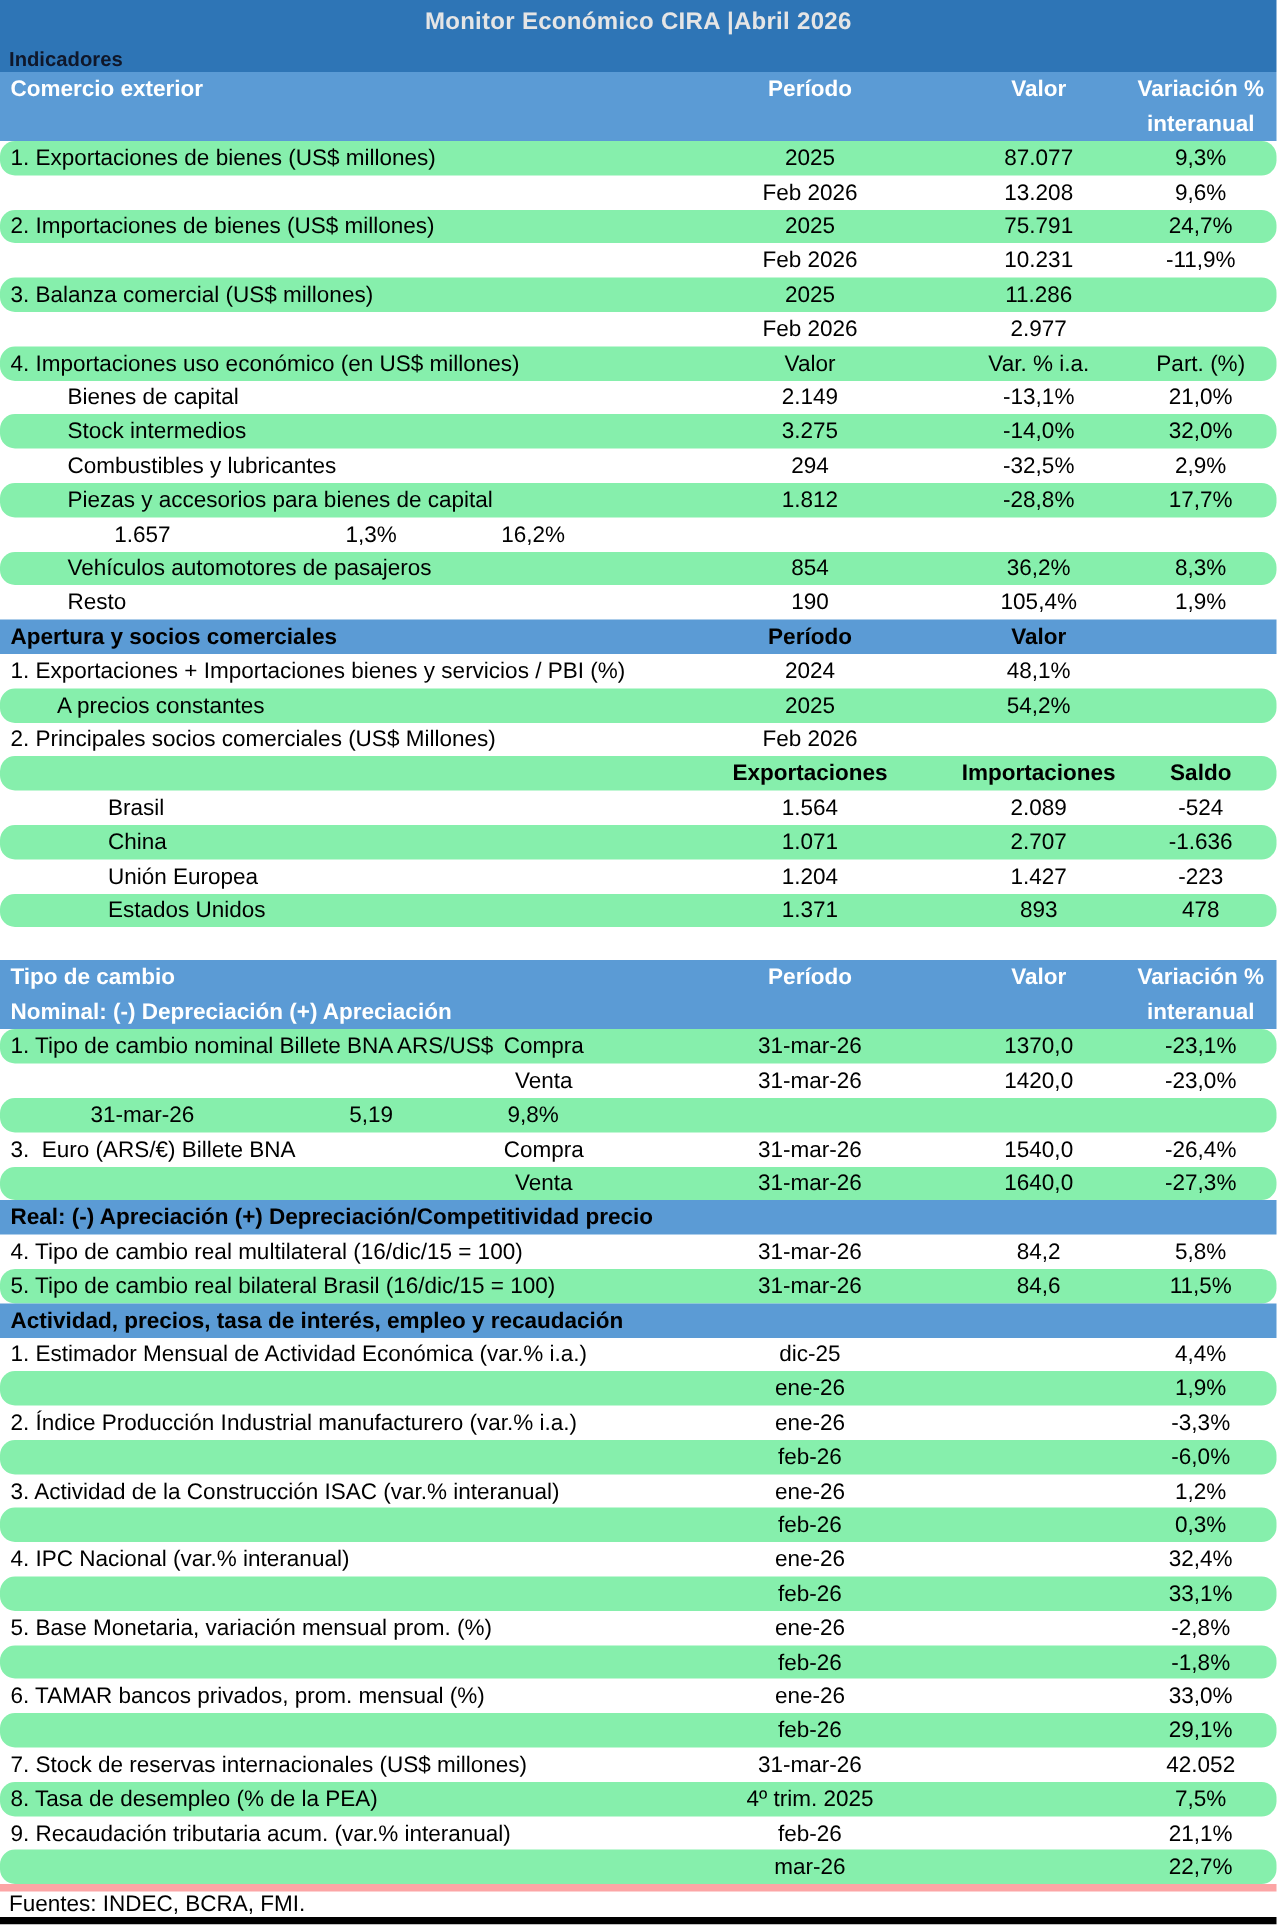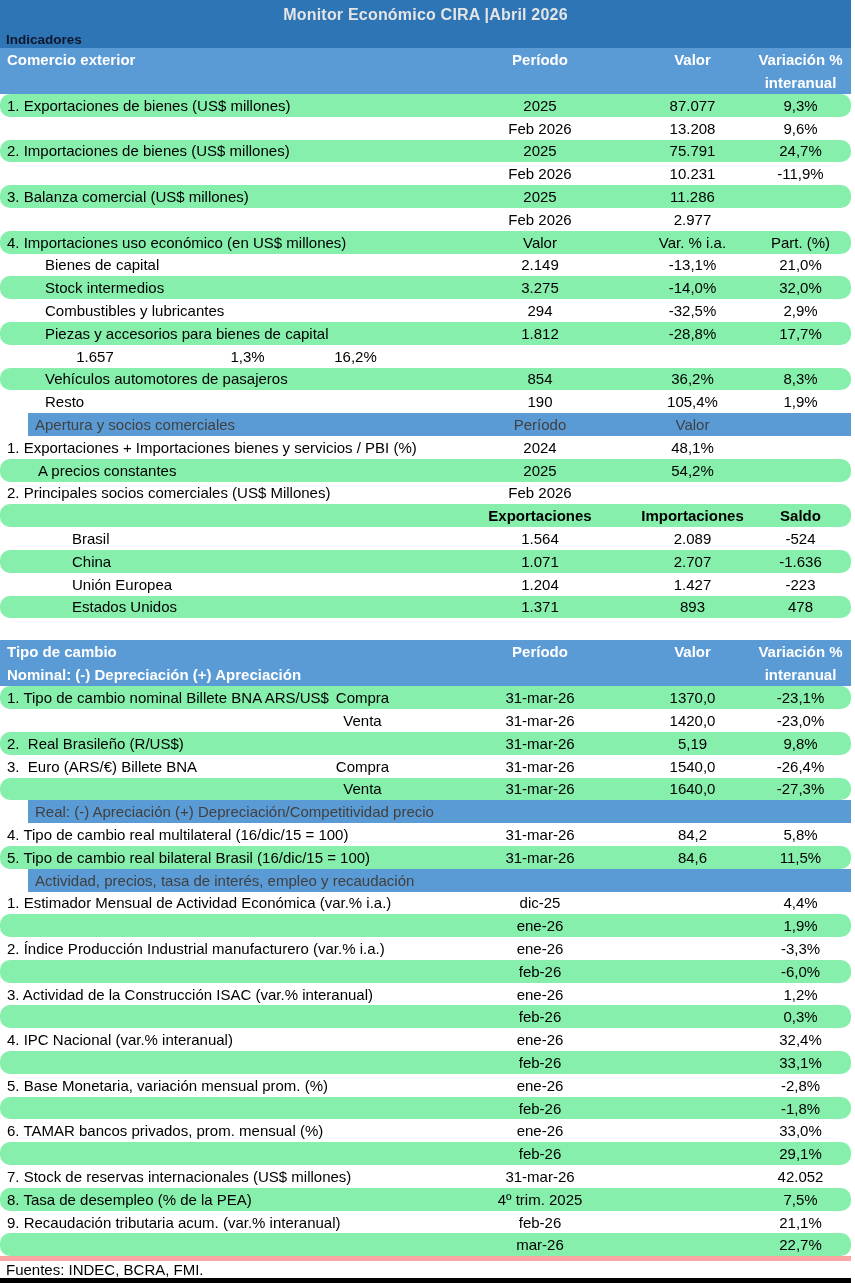--- a/index.html
+++ b/index.html
@@ -14,21 +14,21 @@
     height:30px;background:#2E75B6;color:#e5e5e5;font-weight:bold;font-size:16px;
     display:flex;align-items:center;justify-content:center;letter-spacing:.2px;
   }
   .indicadores{
     height:18px;background:#2E75B6;color:#0f172a;font-weight:bold;font-size:13.5px;
     display:flex;align-items:center;padding-left:6px;
   }
   .sec-head{background:#5B9BD5;color:#fff;font-weight:bold;}
   .hrow{display:flex;height:23px;align-items:center;}
   .row{display:flex;height:22.8px;align-items:center;}
-  .blue-h{background:#5B9BD5;color:#404040;font-weight:normal;margin-left:28px;}
+  .blue-h{background:#5B9BD5;color:#000000;font-weight:bold;}
   .sub-h{font-weight:bold;}
   .shade-g{background:#86efac;border-radius:10px;}
   .shade-w{background:transparent;}
   .c-label{
     flex:1;padding-left:7px;position:relative;white-space:nowrap;overflow:hidden;
     align-self:stretch;display:flex;align-items:center;
   }
   .c-period{width:190px;text-align:center;}
   .c-valor{width:115px;text-align:center;}
   .c-var{width:101px;text-align:center;}
@@ -275,23 +275,20 @@
       </div>
       <div class="row shade-w">
         <div class="c-label">
           <span class="sub-label">Venta</span>
         </div>
         <div class="c-period">31-mar-26</div>
         <div class="c-valor">1420,0</div>
         <div class="c-var">-23,0%</div>
       </div>
       <div class="row shade-g">
-        <div class="c-label">
-          <span class="label-text">2.&nbsp; Real Brasileño (R/US$)</span>
-        </div>
         <div class="c-period">31-mar-26</div>
         <div class="c-valor">5,19</div>
         <div class="c-var">9,8%</div>
       </div>
       <div class="row shade-w">
         <div class="c-label">
           <span class="label-text">3.&nbsp; Euro (ARS/€) Billete BNA</span>
           <span class="sub-label">Compra</span>
         </div>
         <div class="c-period">31-mar-26</div>

